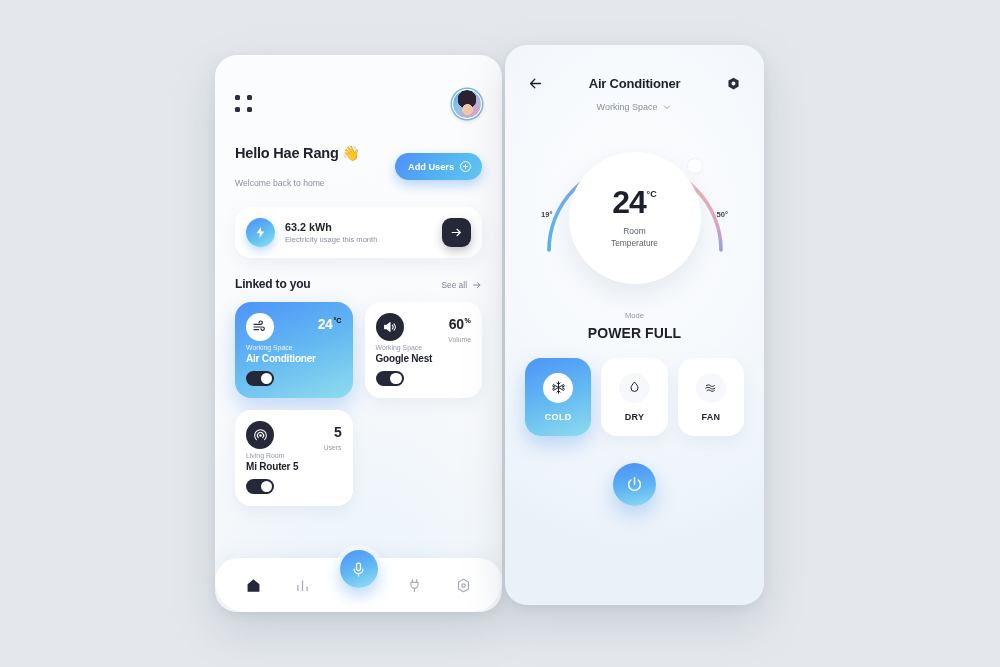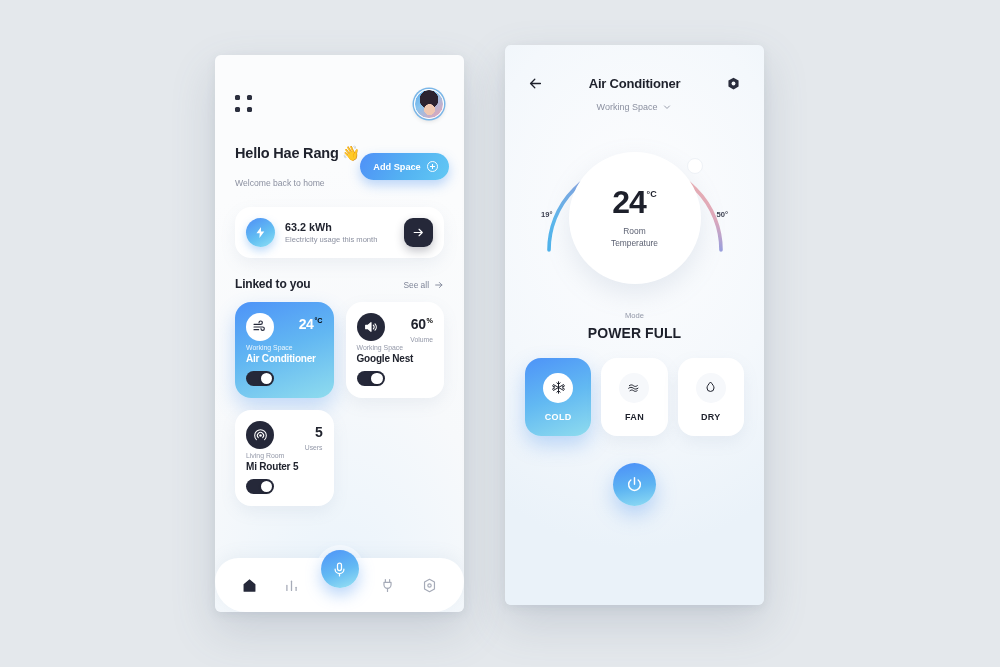--- a/index.html
+++ b/index.html
@@ -7,26 +7,26 @@
     width: 1000px; height: 667px;
     background: #e4e8ec;
     font-family: "Liberation Sans", sans-serif;
     overflow: hidden;
   }
   .stage { position: relative; width: 1000px; height: 667px; }
 
   
   .phone {
     position: absolute;
-    border-radius: 6px;
+    border-radius: 22px;
     overflow: hidden;
     box-shadow: 0 18px 45px rgba(90,105,130,.20), 0 3px 10px rgba(90,105,130,.10);
   }
   #phone-home {
-    left: 215px; top: 55px; width: 249px; height: 557px;
+    left: 215px; top: 55px; width: 287px; height: 557px;
     background:
       radial-gradient(120% 80% at 50% 100%, #e9f3fb 0%, #f7f9fb 55%, #fbfcfd 100%);
   }
   #phone-ac {
     left: 505px; top: 45px; width: 259px; height: 560px;
     background:
       radial-gradient(100% 60% at 50% 30%, #fdfdfe 0%, #f4f8fc 60%, #eaf2f9 100%);
   }
 
   
@@ -210,21 +210,21 @@
         </div>
         <div class="avatar"></div>
       </div>
 
       <div class="greet-row">
         <div>
           <div class="greet-title">Hello Hae Rang 👋</div>
           <div class="greet-sub">Welcome back to home</div>
         </div>
         <button class="add-device">
-          <span>Add Space</span>
+          <span>Add Users</span>
           <span class="plus-circ"></span>
         </button>
       </div>
 
       <div class="energy-card">
         <div class="bolt-circ">
           <svg width="13" height="13" viewBox="0 0 24 24" fill="#fff">
               <path d="M13 2L4.5 13.5h6L10 22l9-12h-6.2z"></path>
             </svg>
         </div>
@@ -417,36 +417,36 @@
               <path d="M9.4 4.6L12 6.8l2.6-2.2M9.4 19.4L12 17.2l2.6 2.2"></path>
               <path d="M4.6 10.2l.6 3.2-2.9 1.3M19.4 10.2l-.6 3.2 2.9 1.3"></path>
               <path d="M2.3 9.3l2.9 1.3M21.7 9.3l-2.9 1.3"></path>
             </svg>
           </div>
           <div class="mode-name">COLD</div>
         </div>
 
         <div class="mode-card">
           <div class="mode-ic">
+            <svg width="15" height="15" viewBox="0 0 24 24" fill="none" stroke="#1d202b" stroke-width="1.6" stroke-linejoin="round">
+              <path d="M12 3.2c3.6 4.1 5.6 6.9 5.6 9.5A5.6 5.6 0 0 1 6.4 12.7c0-2.6 2-5.4 5.6-9.5z"></path>
+            </svg>
+          </div>
+          <div class="mode-name">DRY</div>
+        </div>
+
+        <div class="mode-card">
+          <div class="mode-ic">
             <svg width="16" height="16" viewBox="0 0 24 24" fill="none" stroke="#1d202b" stroke-width="1.5" stroke-linecap="round">
               <path d="M5 8.5c2-1.6 4-1.6 6 0s4 1.6 6 0"></path>
               <path d="M4 12.3c2.3-1.8 4.6-1.8 7 0s4.7 1.8 7 0"></path>
               <path d="M6 16c1.8-1.4 3.6-1.4 5.4 0s3.6 1.4 5.4 0"></path>
             </svg>
           </div>
           <div class="mode-name">FAN</div>
-        </div>
-
-        <div class="mode-card">
-          <div class="mode-ic">
-            <svg width="15" height="15" viewBox="0 0 24 24" fill="none" stroke="#1d202b" stroke-width="1.6" stroke-linejoin="round">
-              <path d="M12 3.2c3.6 4.1 5.6 6.9 5.6 9.5A5.6 5.6 0 0 1 6.4 12.7c0-2.6 2-5.4 5.6-9.5z"></path>
-            </svg>
-          </div>
-          <div class="mode-name">DRY</div>
         </div>
 
       </div>
 
       <div class="power-wrap">
         <button class="power-btn">
           <svg width="19" height="19" viewBox="0 0 24 24" fill="none" stroke="#fff" stroke-width="1.8" stroke-linecap="round">
             <path d="M12 3.4v8.2"></path>
               <path d="M7.4 6.3a7.4 7.4 0 1 0 9.2 0"></path>
           </svg>

